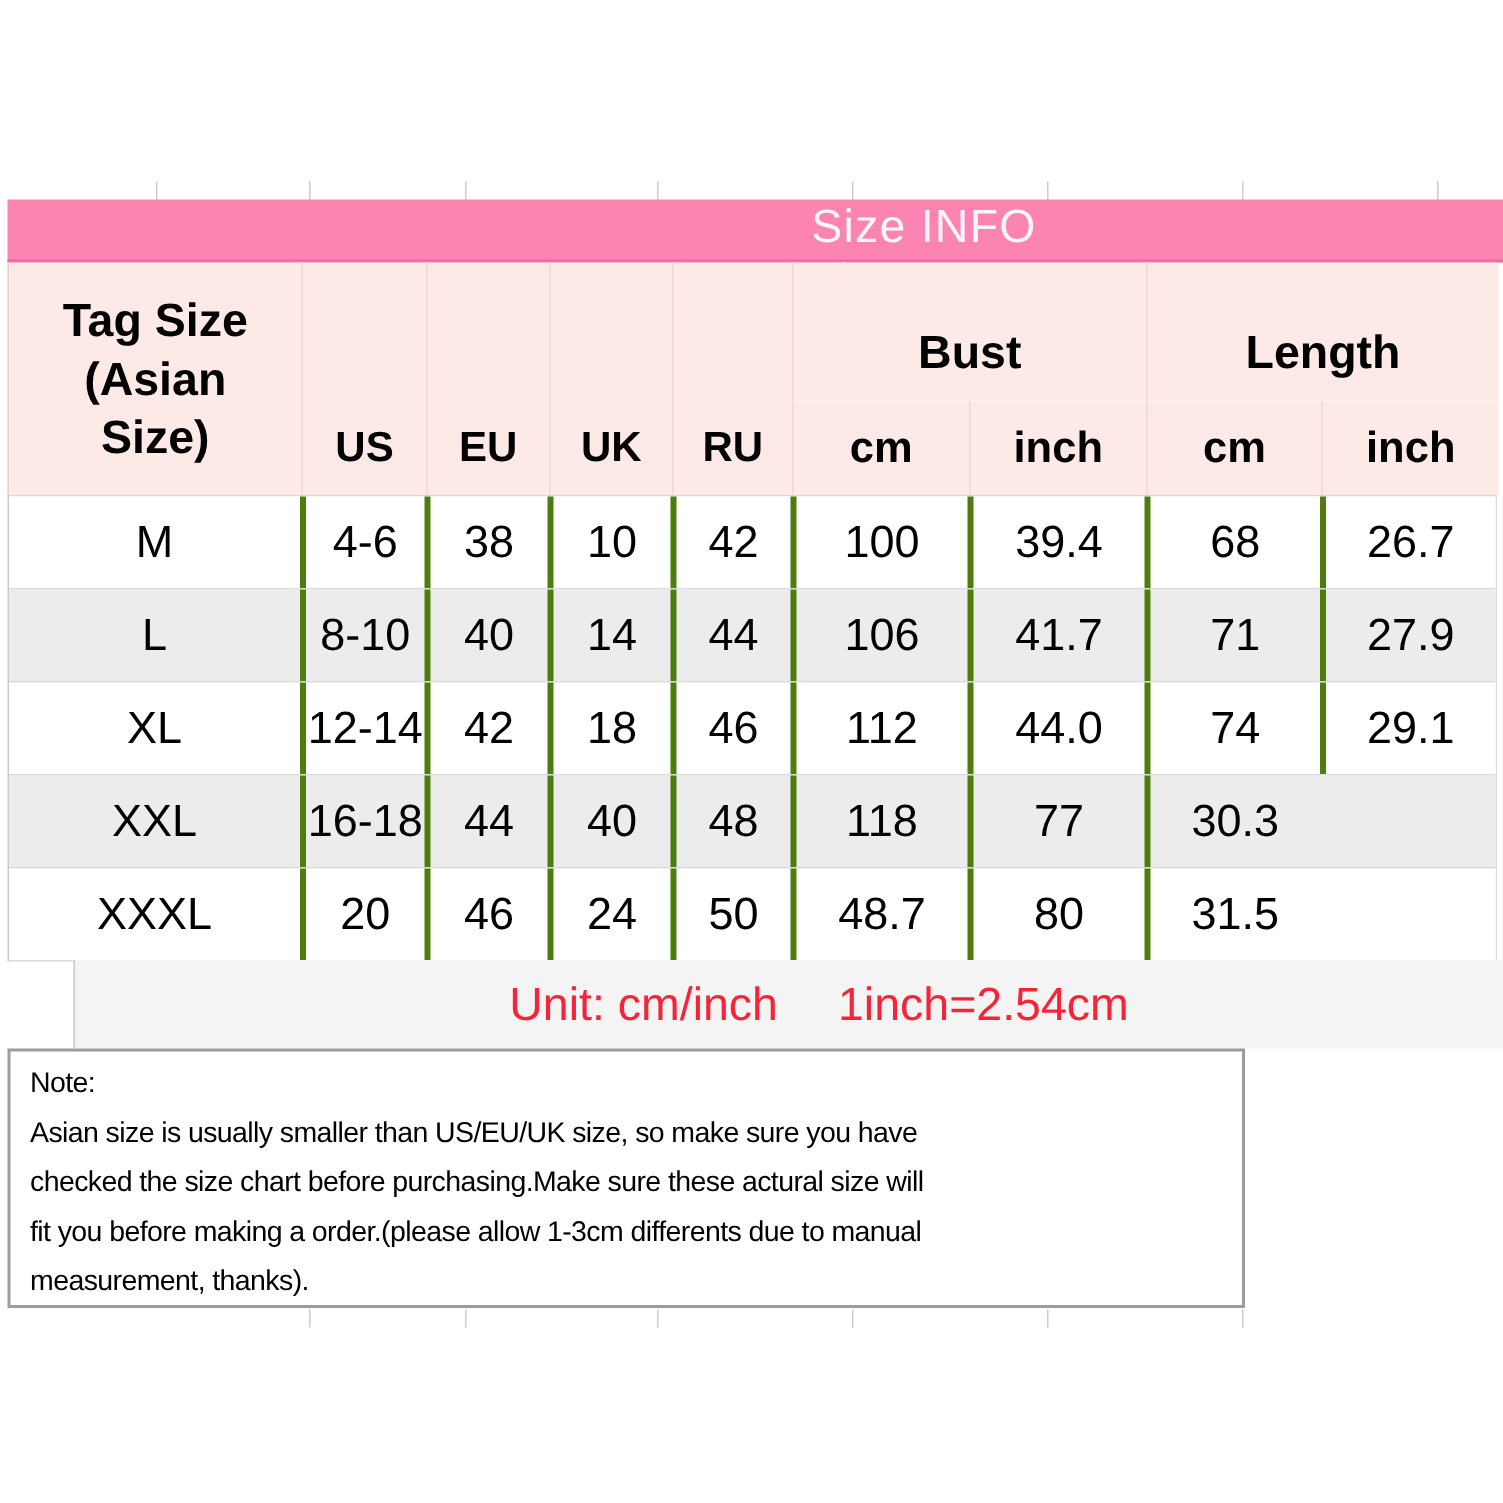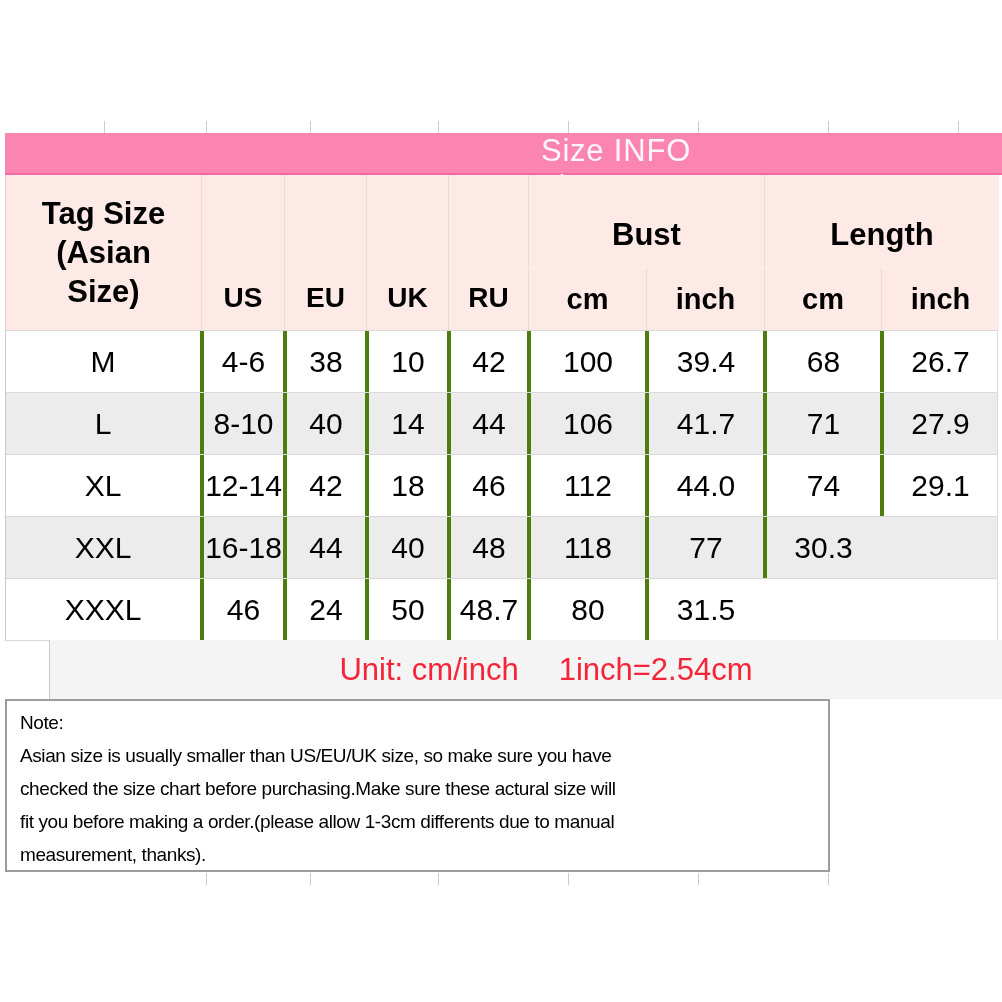--- a/index.html
+++ b/index.html
@@ -186,20 +186,21 @@
     <div class="td">16-18</div>
     <div class="td">44</div>
     <div class="td">40</div>
     <div class="td">48</div>
     <div class="td">118</div>
     <div class="td">77</div>
     <div class="td">30.3</div>
   </div>
   <div class="trow">
     <div class="td">XXXL</div>
+    <div class="td">20</div>
     <div class="td">46</div>
     <div class="td">24</div>
     <div class="td">50</div>
     <div class="td">48.7</div>
     <div class="td">80</div>
     <div class="td">31.5</div>
   </div>
 </div>
 
 <div class="unitrow">

